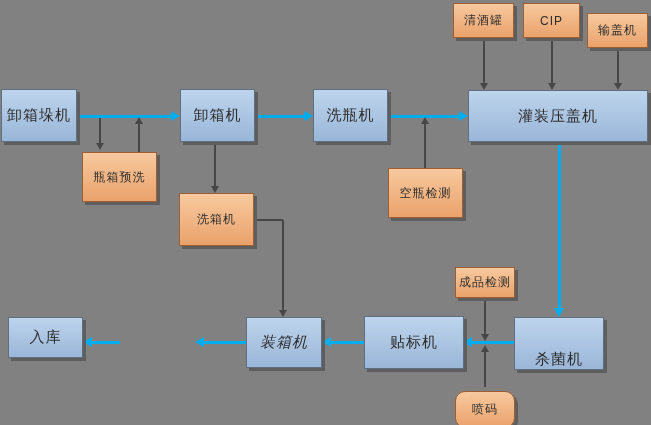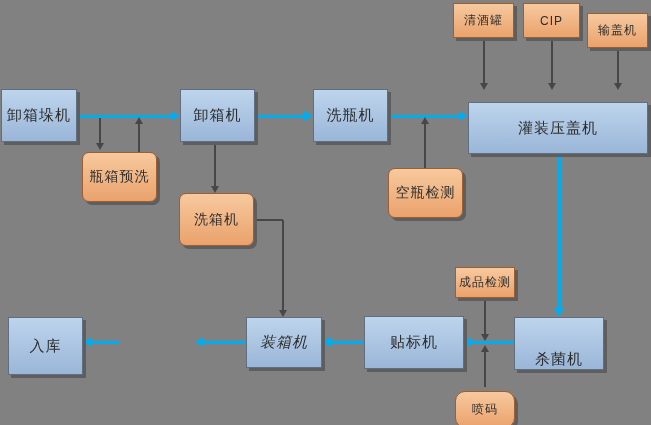--- a/index.html
+++ b/index.html
@@ -29,21 +29,21 @@
   }
   .node.process {
     background: linear-gradient(180deg, var(--proc-top) 0%, var(--proc-bottom) 100%);
     border: 1px solid var(--proc-border);
     font-size: 15px;
   }
   .node.aux, .node.small {
     background: linear-gradient(180deg, var(--aux-top) 0%, var(--aux-bottom) 100%);
     border: 1px solid var(--aux-border);
   }
-  .node.aux   { font-size: 14px; border-radius: 7px; }
+  .node.aux   { font-size: 12px; }
   .node.small { font-size: 12px; }
   .seg, .arrowhead {
     position: absolute;
     width: 0; height: 0;
   }
   .seg { pointer-events: none; }
 </style>
 </head>
 <body>
 
@@ -93,36 +93,36 @@
     </div>
     <div class="node process" style="left: 180px; top: 89px; width: 75px; height: 53px;">
       <span>卸箱机</span>
     </div>
     <div class="node process" style="left: 313px; top: 89px; width: 75px; height: 53px;">
       <span>洗瓶机</span>
     </div>
     <div class="node aux" style="left: 179px; top: 193px; width: 75px; height: 53px;">
       <span>洗箱机</span>
     </div>
-    <div class="node process" style="left: 468px; top: 90px; width: 180px; height: 52px; margin-top: 12px;">
+    <div class="node process" style="left: 468px; top: 90px; width: 180px; height: 52px;">
       <span>灌装压盖机</span>
     </div>
     <div class="node small" style="left: 453px; top: 3px; width: 61px; height: 35px;">
       <span>清酒罐</span>
     </div>
     <div class="node small" style="left: 523px; top: 3px; width: 57px; height: 35px;">
       <span>CIP</span>
     </div>
     <div class="node small" style="left: 587px; top: 3px; width: 61px; height: 35px; margin-top: 10px;">
       <span>输盖机</span>
     </div>
     <div class="node aux" style="left: 388px; top: 168px; width: 75px; height: 50px;">
       <span>空瓶检测</span>
     </div>
-    <div class="node process" style="left: 8px; top: 317px; width: 75px; height: 58px;">
+    <div class="node process" style="left: 8px; top: 317px; width: 75px; height: 41px;">
       <span>入库</span>
     </div>
     <div class="node process" style="left: 246px; top: 317px; width: 76px; height: 51px; font-style: italic;">
       <span>装箱机</span>
     </div>
     <div class="node process" style="left: 364px; top: 316px; width: 100px; height: 53px;">
       <span>贴标机</span>
     </div>
     <div class="node process" style="left: 514px; top: 317px; width: 90px; height: 53px; align-items: flex-end;">
       <span>杀菌机</span>

